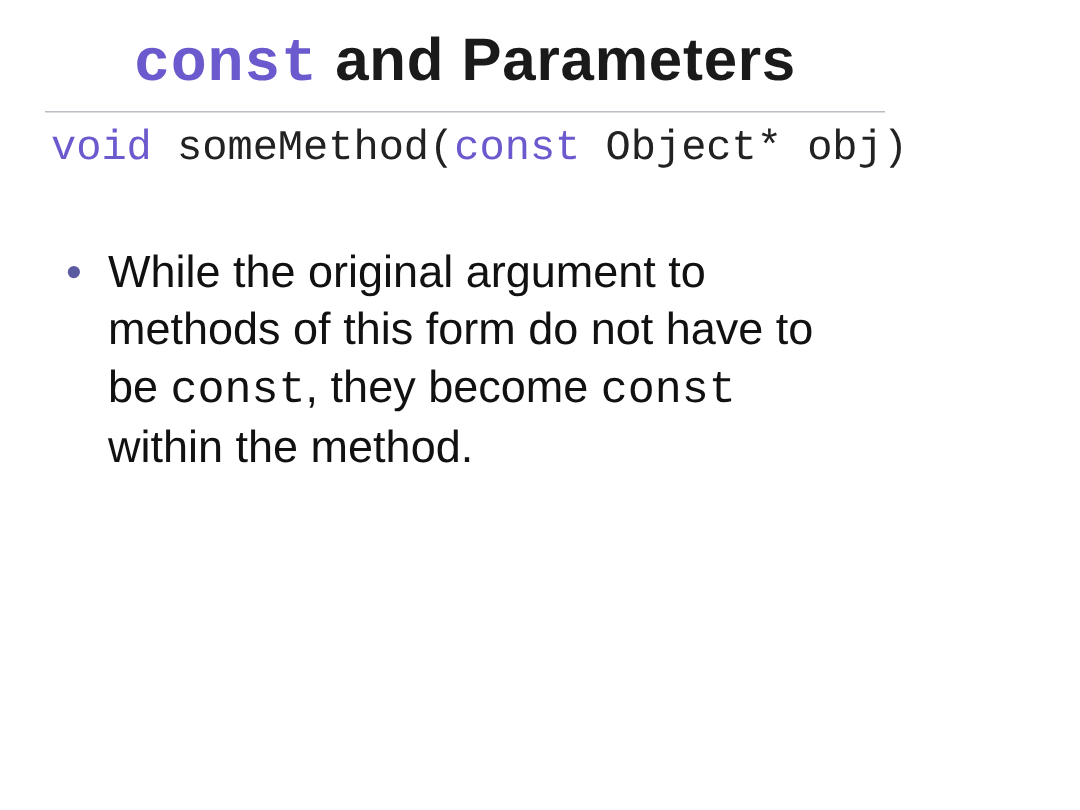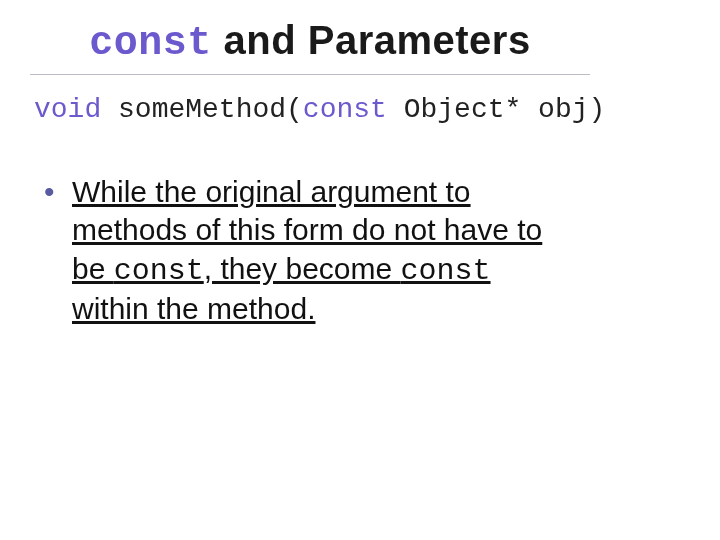--- a/index.html
+++ b/index.html
@@ -33,38 +33,37 @@
   }
   .rule {
     margin: 0 30px 0 30px;
     border: none;
     border-top: 1.5px solid #7a7a8a;
     opacity: 0.5;
   }
   .codeline {
     font-family: "Courier New", Courier, monospace;
     font-size: 28px;
-    margin: 19px 0 0 34px;
+    margin: 9px 0 0 34px;
     color: #222;
   }
   .codeline .kw {
     color: #6a5acd;
   }
   .bullets {
     margin: 48px 60px 0 44px;
     padding: 0;
     list-style: none;
   }
   .bullets li {
     position: relative;
     font-size: 30px;
     line-height: 1.28;
     padding-left: 28px;
     color: #111;
-    text-decoration: underline;
   }
   .bullets li::before {
     content: "•";
     position: absolute;
     left: 0;
     top: 0;
     color: #5a5aa0;
     font-size: 30px;
     line-height: 1.28;
   }

